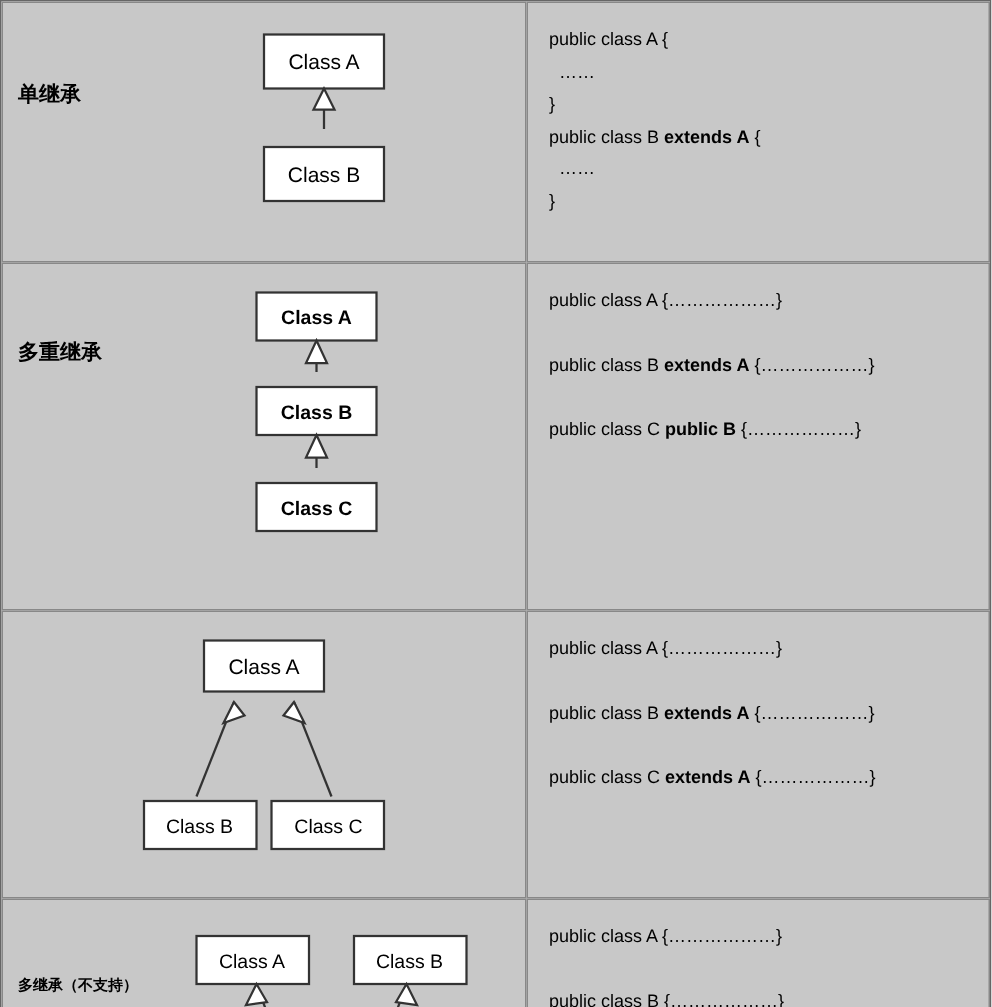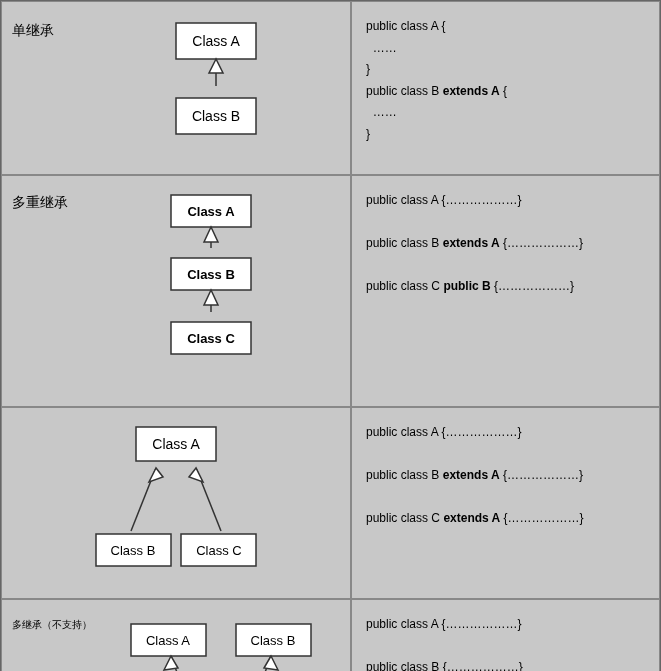--- a/index.html
+++ b/index.html
@@ -31,23 +31,24 @@
     .code-cell {
       background: #c8c8c8;
       border: 1px solid #888;
       padding: 14px 14px;
       font-size: 12px;
       line-height: 1.8;
       vertical-align: top;
     }
     .label-text {
       font-size: 14px;
-      font-weight: normal;
+      font-weight: bold;
       white-space: nowrap;
       min-width: 80px;
+      margin-top: 32px;
     }
     .svg-diag {
       flex: 1;
       display: flex;
       align-items: center;
       justify-content: center;
     }
   </style>
 </head>
 <body>

